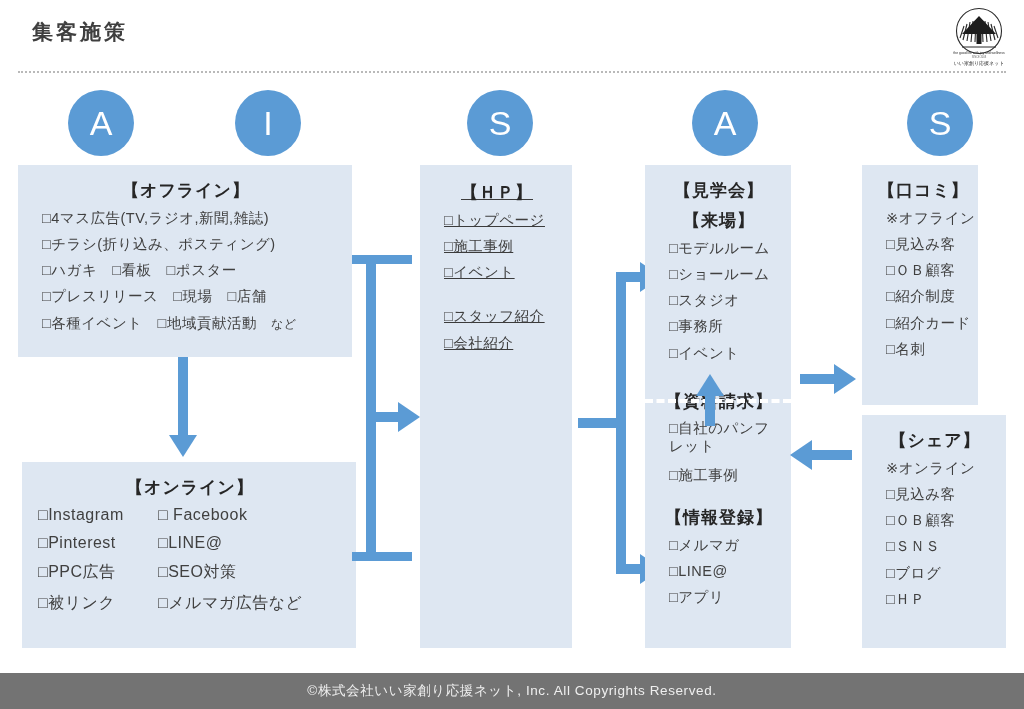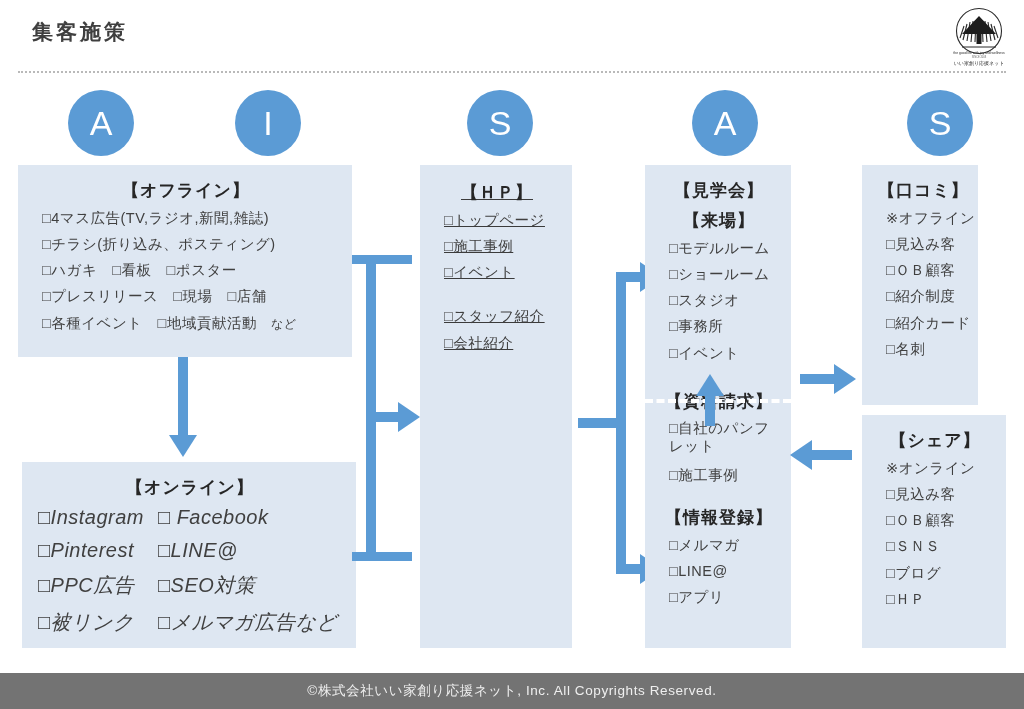--- a/index.html
+++ b/index.html
@@ -48,21 +48,21 @@
   .li{
     font-size:14.5px;color:#404040;letter-spacing:.5px;
     margin:0 0 8px 8px;white-space:nowrap;line-height:1.25;
   }
   .li.wrap{white-space:normal;font-family:Liberation Mono, monospace;}
   .li .gap{display:inline-block;width:14px;}
   .li .small{font-size:12px;}
   .spacer{height:18px;}
 
   
-  .row2{display:flex;font-size:20px;color:#404040;margin:0 0 10px 0;letter-spacing:.5px;font-style:italic;}
+  .row2{display:flex;font-size:16px;color:#404040;margin:0 0 10px 0;letter-spacing:.5px;}
   .row2 .c1{width:120px;flex:0 0 120px;white-space:nowrap;}
   .row2 .c2{white-space:nowrap;}
 
   
   .bar{position:absolute;background:#5b9bd5;}
   .tri{position:absolute;width:0;height:0;}
   .tri.down{border-left:14px solid transparent;border-right:14px solid transparent;border-top:22px solid #5b9bd5;}
   .tri.right{border-top:15px solid transparent;border-bottom:15px solid transparent;border-left:22px solid #5b9bd5;}
   .tri.left{border-top:15px solid transparent;border-bottom:15px solid transparent;border-right:22px solid #5b9bd5;}
   .tri.up{border-left:14px solid transparent;border-right:14px solid transparent;border-bottom:22px solid #5b9bd5;}

